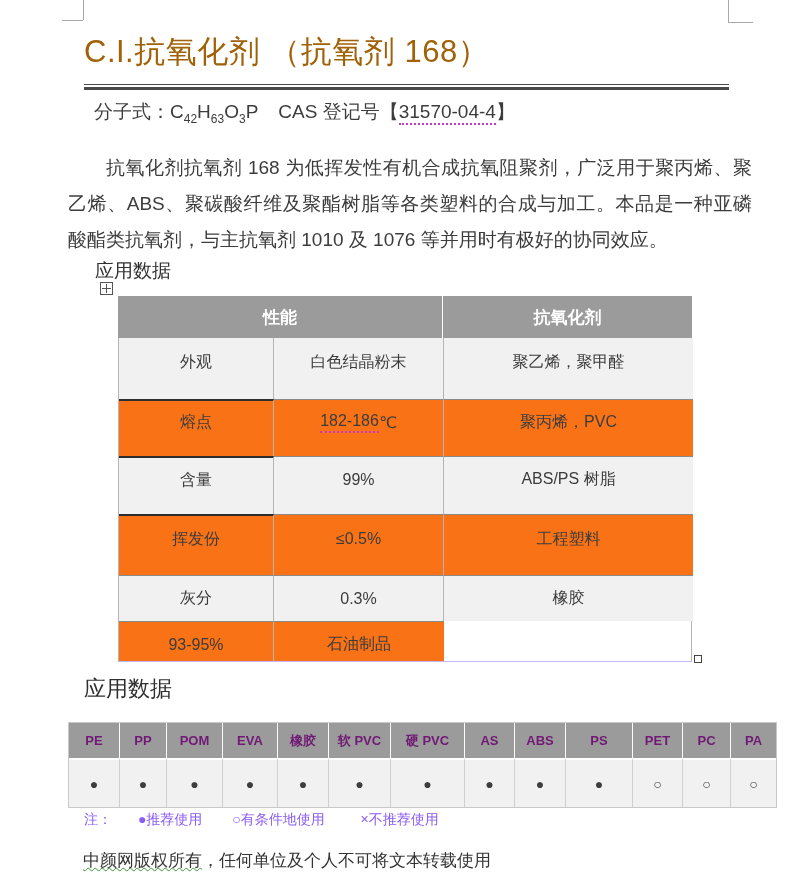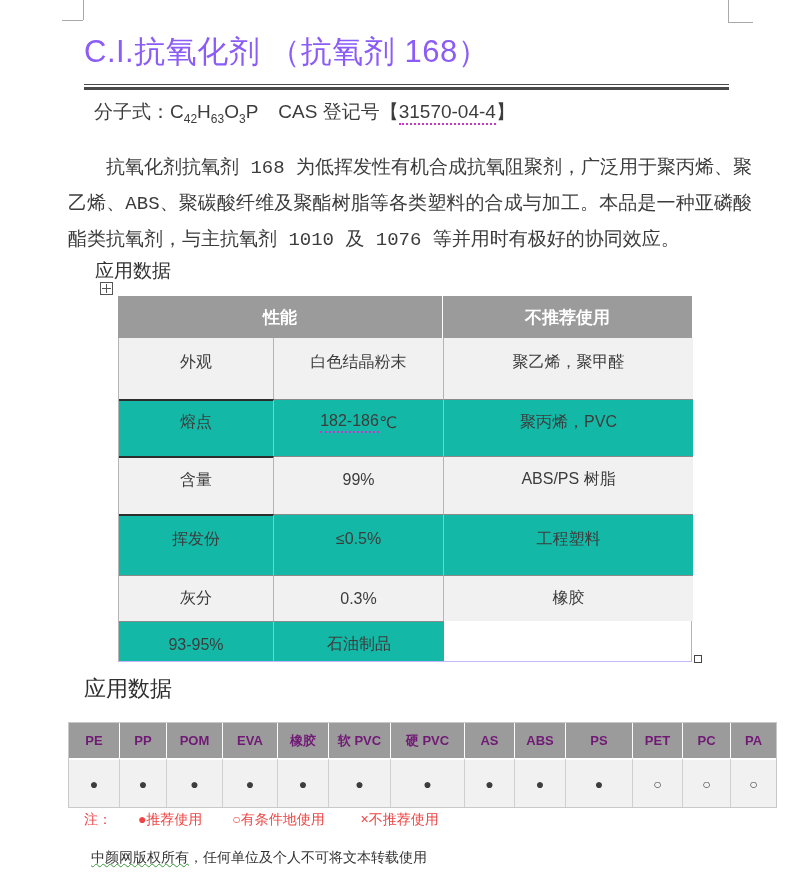--- a/index.html
+++ b/index.html
@@ -6,33 +6,33 @@
   html,body { background:#ffffff; }
   .page {
     position:relative; width:811px; height:886px; background:#ffffff;
     font-family:"Liberation Sans","DejaVu Sans",sans-serif; color:#3c3c3c;
     overflow:hidden;
   }
   .crop { position:absolute; background:#a8a8a8; }
 
   .title {
     position:absolute; left:84px; top:31px; font-size:31px; font-weight:normal;
-    color:#8b5cf6; letter-spacing:0.5px; white-space:nowrap;
+    color:#a16207; letter-spacing:0.5px; white-space:nowrap;
   }
   .rule-thin  { position:absolute; left:84px; top:84px; width:645px; height:1px; background:#4a4a4a; }
   .rule-thick { position:absolute; left:84px; top:87px; width:645px; height:3px; background:#4a4a4a; }
 
   .formula-line { position:absolute; left:94px; top:99px; font-size:19px; white-space:nowrap; }
   .formula-line sub { font-size:12px; }
   .cas-part { margin-left:20px; }
   .dotted-underline { border-bottom:2px dotted #c837c8; padding-bottom:1px; }
 
   .intro {
     position:absolute; left:68px; top:150px; width:684px;
-    font-size:19px; line-height:36px; text-indent:2em; text-align:justify;font-family:Liberation Mono, monospace;
+    font-size:19px; line-height:36px; text-indent:2em; text-align:justify;
   }
 
   .h-small { position:absolute; left:95px; top:258px; font-size:19px; color:#303030; }
   .h-large { position:absolute; left:84px; top:674px; font-size:22px; color:#2f2f2f; }
 
   .move-handle {
     position:absolute; left:100px; top:282px; width:13px; height:13px;
     border:1px solid #555; background:#fff;
   }
   .move-handle::before { content:""; position:absolute; left:1px; top:5px; width:9px; height:1px; background:#555; }
@@ -45,21 +45,21 @@
     display:flex; align-items:center; justify-content:center;
     color:#ffffff; font-weight:bold; font-size:17px;
   }
   .t1-head .hcell.first { border-right:1px solid #ffffff; }
   .t1-body {
     display:grid; grid-template-columns:155px 170px 249px;
     grid-template-rows:61px 57px 58px 61px 46px 40px;
     border-left:1px solid #b5b5b5; border-right:1px solid #b5b5b5; border-bottom:1px solid #c4b5fd;
     width:574px; font-size:16px;
   }
-  .t1-body .cell { display:flex; align-items:center; justify-content:center; background:#14b8a6; }
+  .t1-body .cell { display:flex; align-items:center; justify-content:center; background:#f97316; }
   .t1-body .c0, .t1-body .c1 { border-right:1px solid #b5b5b5; }
   .t1-body .shade { background:#f1f1f1; }
   .t1-body .bt   { border-top:1px solid #8a8a8a; }
   .t1-body .btd  { border-top:2px solid #2d2d2d; }
   .t1-body .pb   { padding-bottom:12px; }
   .t1-body .pt   { padding-top:6px; }
 
   .resize-handle {
     position:absolute; left:694px; top:655px; width:8px; height:8px;
     border:1px solid #444; background:#fff;
@@ -78,26 +78,26 @@
     white-space:nowrap;
   }
   .t2 .hcell:nth-child(13) { border-right:none; }
   .t2 .mcell {
     height:49px; background:#f1f1f1; border-top:2px solid #ffffff; border-right:1px solid #cfcfcf;
     display:flex; align-items:center; justify-content:center;
   }
   .t2 .mcell:nth-child(26) { border-right:none; }
   .t2 .mark { font-size:14px; color:#3d3d3d; }
 
-  .legend { position:absolute; left:84px; top:811px; font-size:14px; color:#ef4444; white-space:nowrap; }
+  .legend { position:absolute; left:84px; top:811px; font-size:14px; color:#8b5cf6; white-space:nowrap; }
   .legend .item-1 { margin-left:22px; }
   .legend .item-2 { margin-left:26px; }
   .legend .item-3 { margin-left:32px; }
 
-  .footer { position:absolute; left:83px; top:849px; font-size:14px; color:#333; white-space:nowrap;margin-left:8px; }
+  .footer { position:absolute; left:83px; top:849px; font-size:17px; color:#333; white-space:nowrap; }
   .footer .site {
     text-decoration-line:underline;
     text-decoration-style:wavy;
     text-decoration-color:#3a9a3a;
     text-decoration-thickness:1px;
   }
 </style>
 </head>
 <body>
 
@@ -117,21 +117,21 @@
   </div>
 
   <p class="intro">抗氧化剂抗氧剂 168 为低挥发性有机合成抗氧阻聚剂，广泛用于聚丙烯、聚乙烯、ABS、聚碳酸纤维及聚酯树脂等各类塑料的合成与加工。本品是一种亚磷酸酯类抗氧剂，与主抗氧剂 1010 及 1076 等并用时有极好的协同效应。</p>
 
   <div class="h-small">应用数据</div>
   <div class="move-handle"></div>
 
   <div class="t1">
     <div class="t1-head">
       <div class="hcell first">性能</div>
-      <div class="hcell">不推荐使用</div>
+      <div class="hcell">抗氧化剂</div>
     </div>
     <div class="t1-body">
 
       <div class="cell c0 shade pb">外观</div>
       <div class="cell c1 shade pb">白色结晶粉末</div>
       <div class="cell c2 shade pb">聚乙烯，聚甲醛</div>
 
       <div class="cell c0 btd pb">熔点</div>
       <div class="cell c1 bt pb">
           <span class="dotted-underline">182-186</span>

